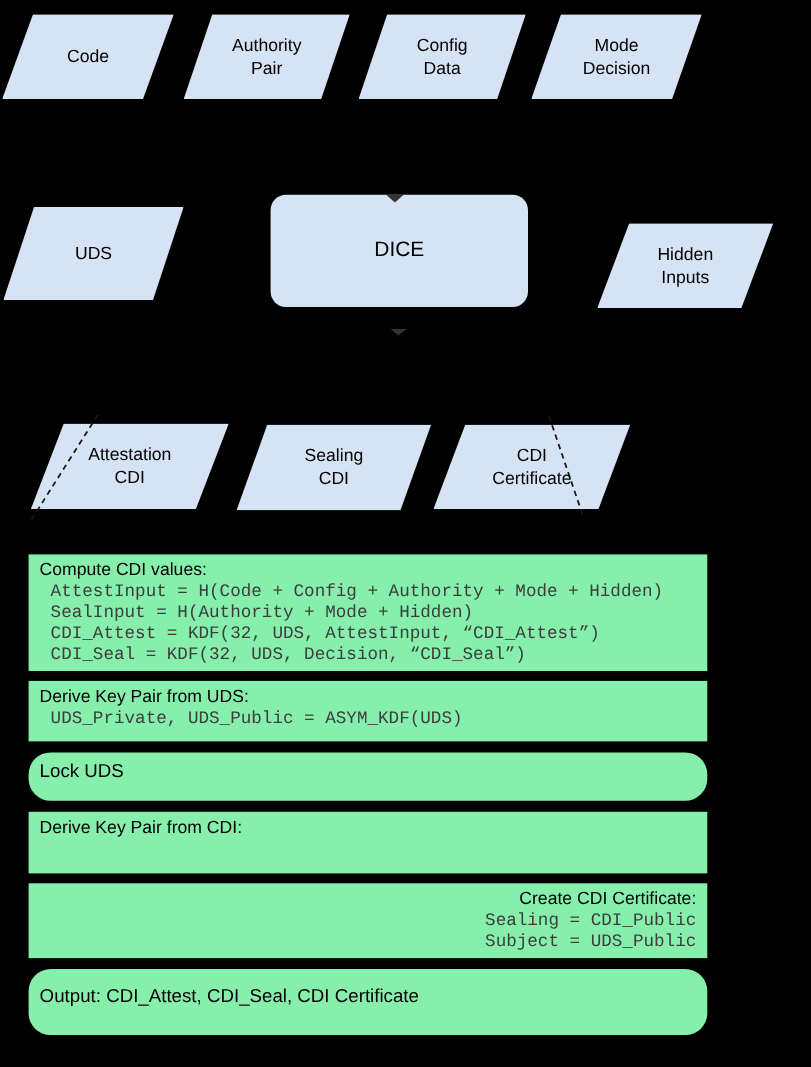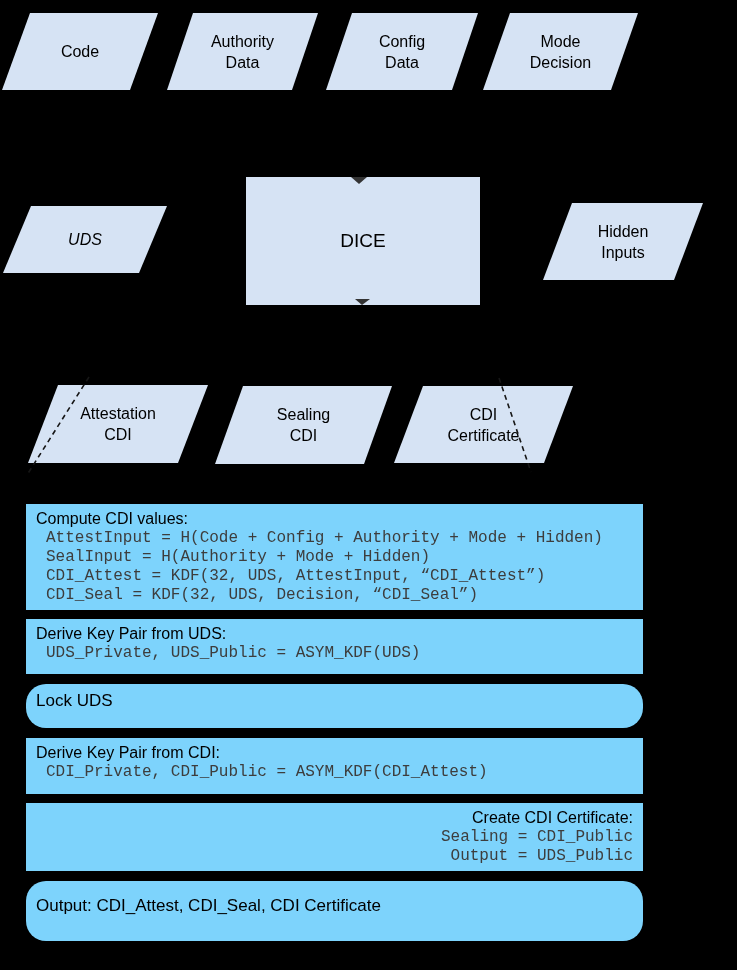--- a/index.html
+++ b/index.html
@@ -27,21 +27,21 @@
   .rectbox {
     position: absolute;
     background: #d6e3f4;
     display: flex; align-items: center; justify-content: center;
     color: #000; font-size: 19px;
   }
   
   .step {
     position: absolute;
     left: 26px; width: 617px;
-    background: #7dd3fc;
+    background: #86efac;
     box-sizing: border-box;
     padding: 5px 10px 4px 10px;
     color: #000;
   }
   .step-title {
     font-size: 16px; line-height: 20px; color: #000;
   }
   .code-line {
     font-family: "Liberation Mono", monospace;
     font-size: 16px; line-height: 19px;
@@ -59,35 +59,35 @@
 </head>
 <body>
 
 <div class="canvas">
 
   <div class="pgram" style="--s:28px; left:2px;   top:13px; width:156px; height:77px;">
     <span>Code</span>
   </div>
   <div class="pgram" style="--s:26px; left:167px; top:13px; width:151px; height:77px;">
     <span>Authority
-Data</span>
+Pair</span>
   </div>
   <div class="pgram" style="--s:26px; left:326px; top:13px; width:152px; height:77px;">
     <span>Config
 Data</span>
   </div>
   <div class="pgram" style="--s:27px; left:483px; top:13px; width:155px; height:77px;">
     <span>Mode
 Decision</span>
   </div>
 
-  <div class="pgram" style="--s:28px; left:3px; top:206px; width:164px; height:67px;font-style:italic;">
+  <div class="pgram" style="--s:28px; left:3px; top:188px; width:164px; height:85px;">
     <span>UDS</span>
   </div>
-  <div class="rectbox" style="left:246px; top:177px; width:234px; height:128px;">
+  <div class="rectbox" style="left:246px; top:177px; width:234px; height:102px;border-radius:14px;">
     <span>DICE</span>
   </div>
   <div class="pgram" style="--s:29px; left:543px; top:203px; width:160px; height:77px;">
     <span>Hidden
 Inputs</span>
   </div>
 
   <div class="pgram" style="--s:30px; left:28px;  top:385px; width:180px; height:78px;">
     <span>Attestation
 CDI</span>
@@ -113,27 +113,26 @@
     <div class="step-title">Derive Key Pair from UDS:</div>
     <div class="code-line">UDS_Private, UDS_Public = ASYM_KDF(UDS)</div>
   </div>
 
   <div class="step step--center" style="top:684px; height:44px;">
     <div class="step-title">Lock UDS</div>
   </div>
 
   <div class="step" style="top:738px; height:56px;">
     <div class="step-title">Derive Key Pair from CDI:</div>
-    <div class="code-line">CDI_Private, CDI_Public = ASYM_KDF(CDI_Attest)</div>
   </div>
 
   <div class="step" style="top:803px; height:68px;text-align:right;">
     <div class="step-title">Create CDI Certificate:</div>
     <div class="code-line">Sealing = CDI_Public</div>
-    <div class="code-line">Output = UDS_Public</div>
+    <div class="code-line">Subject = UDS_Public</div>
   </div>
 
   <div class="step step--center" style="top:881px; height:60px;">
     <div class="step-title">Output: CDI_Attest, CDI_Seal, CDI Certificate</div>
   </div>
 
   <svg class="overlay" width="737" height="970" viewBox="0 0 737 970">
     <line x1="89" y1="377" x2="27" y2="475" stroke="#161616" stroke-width="1.6" stroke-dasharray="5 4"></line>
     <line x1="499" y1="378" x2="531" y2="472" stroke="#161616" stroke-width="1.6" stroke-dasharray="5 4"></line>
     <polygon points="351,177 367,177 359,184" fill="#333333"></polygon>

